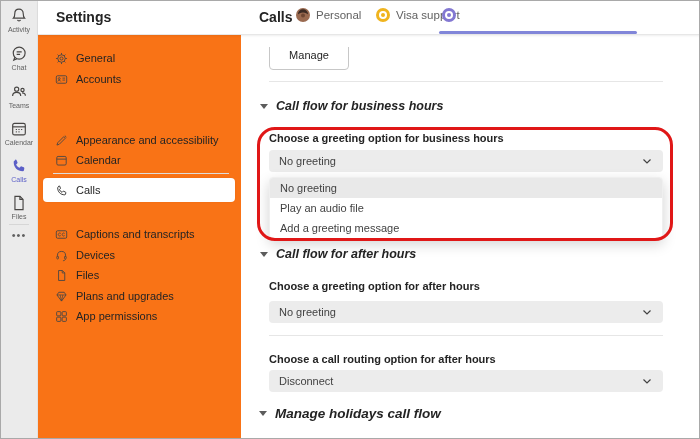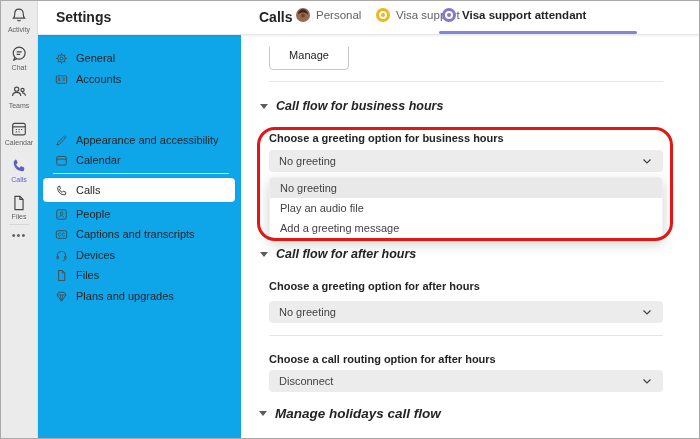--- a/index.html
+++ b/index.html
@@ -16,21 +16,21 @@
 
   
   .app-header{position:absolute;left:37px;top:0;width:662px;height:33px;background:#fff;border-bottom:1px solid #e7e7e7;box-shadow:0 1px 2px rgba(0,0,0,0.07);z-index:6;}
   .settings-title{position:absolute;left:18px;top:8px;font-size:14px;font-weight:bold;color:#242424;}
   .main-title{position:absolute;left:221px;top:8px;font-size:14px;font-weight:bold;color:#242424;}
   .tab{position:absolute;top:7px;display:flex;align-items:center;gap:6px;font-size:11.5px;color:#616161;cursor:pointer;}
   .tab.active{color:#242424;font-weight:bold;}
   .tab-underline{position:absolute;left:401px;top:30px;width:198px;height:3px;border-radius:2px;background:#8186d9;}
 
   
-  .side-panel{position:absolute;left:37px;top:33px;width:203px;height:406px;background:#0ea5e9;}
+  .side-panel{position:absolute;left:37px;top:33px;width:203px;height:406px;background:#f97316;}
   .side-item{position:absolute;left:5px;width:192px;height:20px;display:flex;align-items:center;padding-left:12px;box-sizing:border-box;font-size:11px;color:#242424;cursor:pointer;border-radius:4px;}
   .side-item .sicon{width:13px;height:13px;margin-right:8px;flex:0 0 13px;display:inline-block;}
   .side-item.selected{background:#ffffff;height:24px;box-shadow:0 0 2px rgba(0,0,0,0.08);}
   .side-divider{position:absolute;left:15px;top:139px;width:176px;height:1px;background:#dddddd;}
 
   
   .btn-clip{position:absolute;left:268px;top:46px;width:80px;height:24px;overflow:hidden;}
   .btn{width:80px;height:32px;margin-top:-9px;background:#fff;border:1px solid #c7c7c7;border-radius:4px;font-size:11px;color:#242424;text-align:center;line-height:30px;box-sizing:border-box;cursor:pointer;font-family:"Liberation Sans",sans-serif;}
   .hdiv{position:absolute;left:268px;width:394px;height:1px;background:#e6e6e6;}
   .section-h{position:absolute;display:flex;align-items:center;gap:8px;font-size:12.5px;font-weight:bold;color:#242424;cursor:pointer;font-style:italic;}
@@ -135,21 +135,20 @@
       <span>Personal</span>
     </div>
 
     <div class="tab" style="left:338px">
       <span class="ring yellow"></span>
       <span>Visa support</span>
     </div>
 
     <div class="tab active" style="left:404px">
       <span class="ring purple"></span>
-      <span>Visa support attendant</span>
     </div>
 
     <div class="tab-underline"></div>
   </div>
 
   <div class="side-panel">
     <div class="side-item" style="top:14px">
       <span class="sicon">
           <svg width="13" height="13" viewBox="0 0 16 16">
             <circle cx="8" cy="8" r="4.6" fill="none" stroke="#484644" stroke-width="1.1"></circle>
@@ -192,30 +191,20 @@
 
     <div class="side-item selected" style="top:144px">
       <span class="sicon">
           <svg width="13" height="13" viewBox="0 0 16 16">
             <path d="M4.9 2.3c.4 0 .8.2.9.6l.8 2c.2.4.1.8-.2 1.1l-1 .9c.6 1.5 1.8 2.7 3.3 3.3l.9-1c.3-.3.7-.4 1.1-.2l2 .8c.4.1.6.5.6.9l-.3 1.7c-.1.5-.5.9-1 .9-5.2 0-8.7-3.5-8.7-8.7 0-.5.4-.9.9-1z" fill="none" stroke="#242424" stroke-width="1.1"></path>
           </svg>
         </span>
       <span>Calls</span>
     </div>
 
-    <div class="side-item" style="top:170px">
-      <span class="sicon">
-          <svg width="13" height="13" viewBox="0 0 16 16">
-            <rect x="2.2" y="2.2" width="11.6" height="11.6" rx="1.8" fill="none" stroke="#484644" stroke-width="1.1"></rect>
-            <circle cx="8" cy="6.4" r="1.6" fill="none" stroke="#484644" stroke-width="1"></circle>
-            <path d="M4.9 11.8c.4-1.5 1.6-2.4 3.1-2.4s2.7.9 3.1 2.4" fill="none" stroke="#484644" stroke-width="1"></path>
-          </svg>
-        </span>
-      <span>People</span>
-    </div>
     <div class="side-item" style="top:190px">
       <span class="sicon">
           <svg width="13" height="13" viewBox="0 0 16 16">
             <rect x="1.6" y="3.4" width="12.8" height="9.2" rx="1.6" fill="none" stroke="#484644" stroke-width="1.1"></rect>
             <path d="M7.1 6.7a1.8 1.8 0 1 0 0 2.6M11.9 6.7a1.8 1.8 0 1 0 0 2.6" fill="none" stroke="#484644" stroke-width="1"></path>
           </svg>
         </span>
       <span>Captions and transcripts</span>
     </div>
     <div class="side-item" style="top:211px">
@@ -239,20 +228,31 @@
       <span>Files</span>
     </div>
     <div class="side-item" style="top:252px">
       <span class="sicon">
           <svg width="13" height="13" viewBox="0 0 16 16">
             <path d="M4.7 2.8h6.6l2.3 3.3L8 13.6 2.4 6.1z" fill="none" stroke="#484644" stroke-width="1.1"></path>
             <path d="M2.4 6.1h11.2M6.3 6.1 8 13.6 9.7 6.1" fill="none" stroke="#484644" stroke-width="0.9"></path>
           </svg>
         </span>
       <span>Plans and upgrades</span>
+    </div>
+    <div class="side-item" style="top:272px">
+      <span class="sicon">
+          <svg width="13" height="13" viewBox="0 0 16 16">
+            <rect x="2" y="2" width="5.2" height="5.2" rx="1" fill="none" stroke="#484644" stroke-width="1.1"></rect>
+            <rect x="8.8" y="2" width="5.2" height="5.2" rx="1" fill="none" stroke="#484644" stroke-width="1.1"></rect>
+            <rect x="2" y="8.8" width="5.2" height="5.2" rx="1" fill="none" stroke="#484644" stroke-width="1.1"></rect>
+            <rect x="8.8" y="8.8" width="5.2" height="5.2" rx="1" fill="none" stroke="#484644" stroke-width="1.1"></rect>
+          </svg>
+        </span>
+      <span>App permissions</span>
     </div>
   </div>
 
   <div class="btn-clip">
     <button class="btn">Manage hours</button>
   </div>
 
   <div class="hdiv" style="top:80px"></div>
 
   <div class="section-h" style="left:259px;top:98px">

